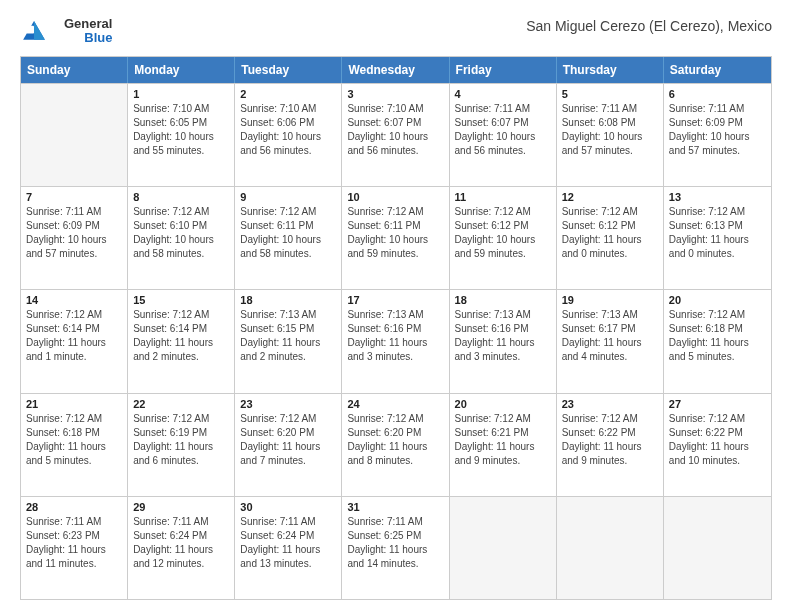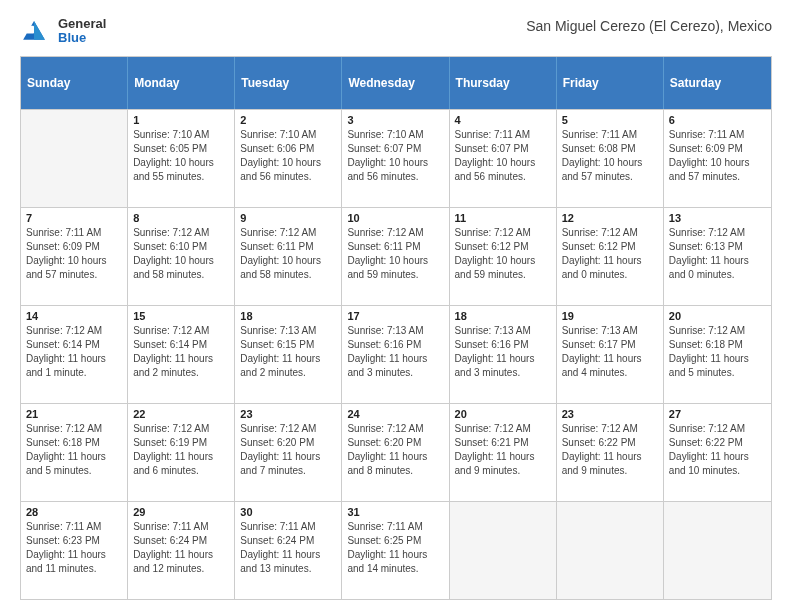--- a/index.html
+++ b/index.html
@@ -19,21 +19,22 @@
     }
     .header {
       display: flex;
       justify-content: space-between;
       align-items: flex-start;
       margin-bottom: 10px;
     }
     .logo {
       display: flex;
       align-items: center;
-      gap: 10px;
+      gap: 16px;
+      text-align: right;
     }
     .logo-text {
       display: flex;
       flex-direction: column;
       font-size: 13px;
       font-weight: bold;
       line-height: 1.1;
     }
     .logo-text .general { color: #333; }
     .logo-text .blue { color: #1a6bbf; }
@@ -63,21 +64,21 @@
     }
     .cal-header {
       display: grid;
       grid-template-columns: repeat(7, 1fr);
       background: #3a7abf;
     }
     .cal-header-cell {
       color: #fff;
       font-size: 12px;
       font-weight: bold;
-      padding: 19px 6px;
+      padding: 6px 6px;
       border-right: 1px solid #5a9ad0;
       text-align: left;
     }
     .cal-header-cell:last-child { border-right: none; }
     .cal-body {
       flex: 1;
       display: flex;
       flex-direction: column;
     }
     .cal-row {
@@ -130,22 +131,22 @@
       <div class="subtitle">San Miguel Cerezo (El Cerezo), Mexico</div>
     </div>
   </div>
 
   <div class="calendar">
     <div class="cal-header" id="cal-header">
         <div class="cal-header-cell">Sunday</div>
         <div class="cal-header-cell">Monday</div>
         <div class="cal-header-cell">Tuesday</div>
         <div class="cal-header-cell">Wednesday</div>
+        <div class="cal-header-cell">Friday</div>
         <div class="cal-header-cell">Thursday</div>
-        <div class="cal-header-cell">Friday</div>
         <div class="cal-header-cell">Saturday</div>
       </div>
     <div class="cal-body" id="cal-body">
         <div class="cal-row">
           <div class="cal-cell empty"></div>
           <div class="cal-cell">
             <span class="day-num">1</span>
             <div class="day-info" style="white-space: pre-line;">Sunrise: 7:10 AM
 Sunset: 6:05 PM
 Daylight: 10 hours

